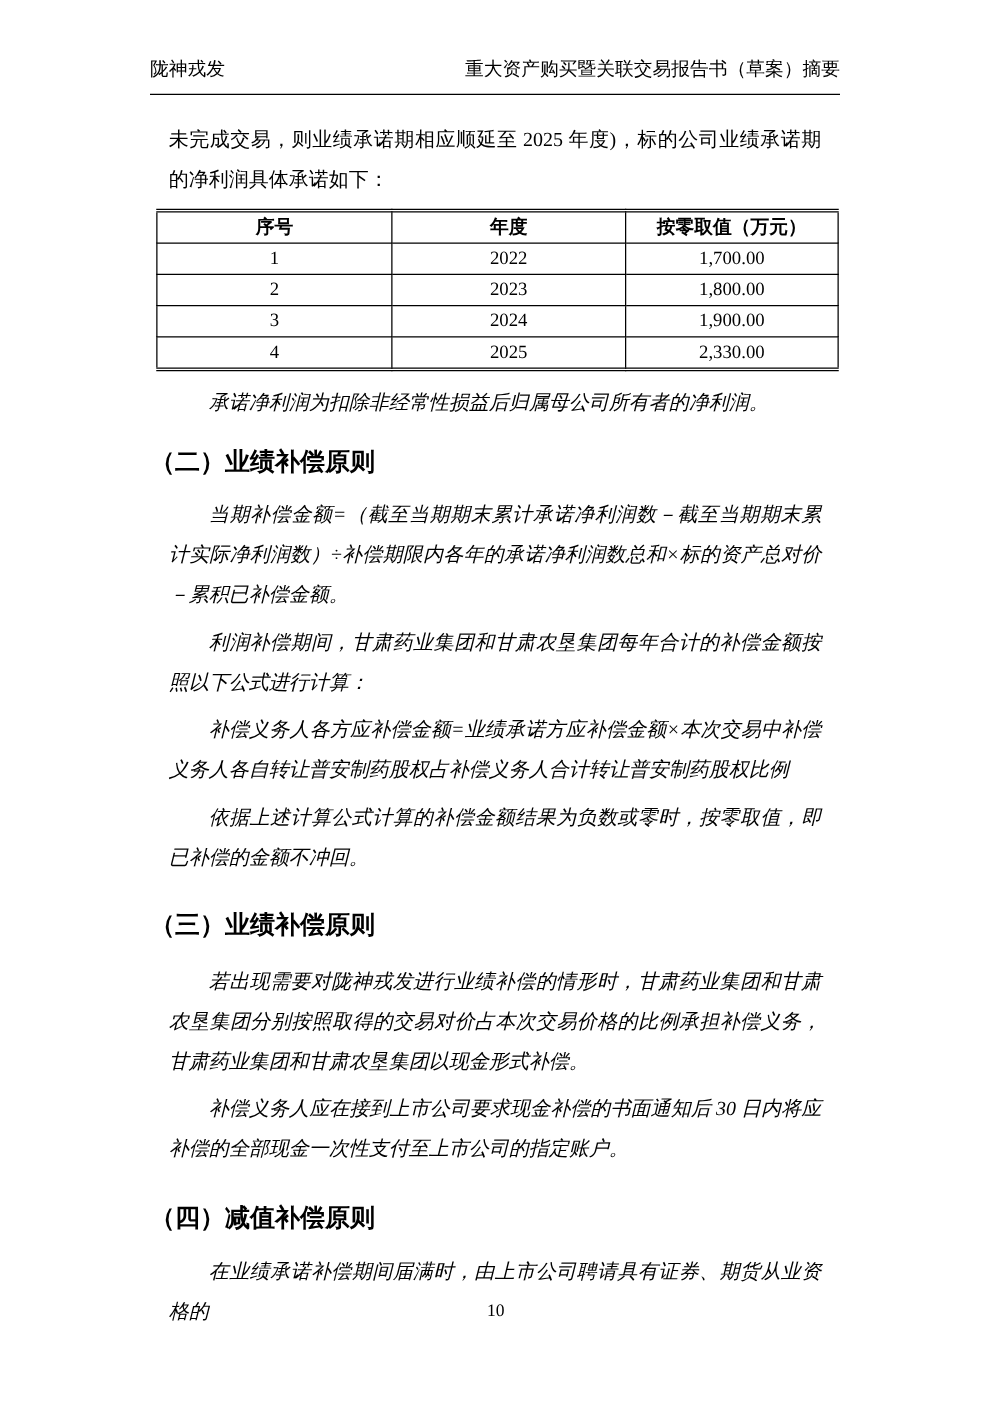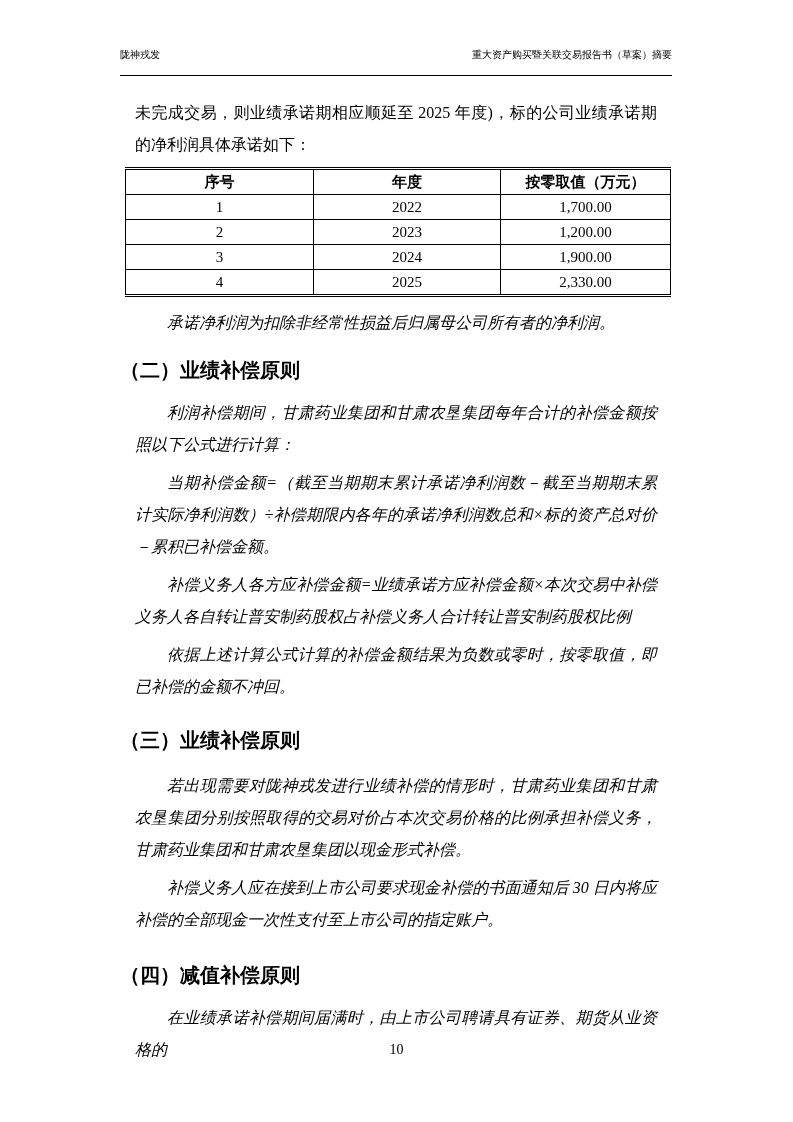--- a/index.html
+++ b/index.html
@@ -16,25 +16,24 @@
     color: #000000;
     font-family: "Liberation Serif", "DejaVu Serif", serif;
     box-sizing: border-box;
     padding: 46px 121px 0 120px;
     overflow: hidden;
   }
   
   .doc-header {
     display: flex;
     justify-content: space-between;
-    font-size: 10px;
+    font-size: 15px;
     line-height: 20px;
     padding-bottom: 9px;
     border-bottom: 1.5px solid #000;
-    font-family: Liberation Mono, monospace;
   }
   
   .doc-main {
     margin-top: 21px;
     font-size: 16px;
     line-height: 32px;
     text-align: justify;
   }
   .para {
     margin: 6px 15px;
@@ -115,40 +114,40 @@
         <th>按零取值（万元）</th>
       </tr>
       <tr>
         <td>1</td>
         <td>2022</td>
         <td>1,700.00</td>
       </tr>
       <tr>
         <td>2</td>
         <td>2023</td>
-        <td>1,200.00</td>
+        <td>1,800.00</td>
       </tr>
       <tr>
         <td>3</td>
         <td>2024</td>
         <td>1,900.00</td>
       </tr>
       <tr>
         <td>4</td>
         <td>2025</td>
         <td>2,330.00</td>
       </tr>
     </tbody>
       </table>
 
     <p class="para indent">承诺净利润为扣除非经常性损益后归属母公司所有者的净利润。</p>
 
     <h2 class="section-heading h2">（二）业绩补偿原则</h2>
+    <p class="para indent">当期补偿金额=（截至当期期末累计承诺净利润数－截至当期期末累计实际净利润数）÷补偿期限内各年的承诺净利润数总和×标的资产总对价－累积已补偿金额。</p>
     <p class="para indent">利润补偿期间，甘肃药业集团和甘肃农垦集团每年合计的补偿金额按照以下公式进行计算：</p>
-    <p class="para indent">当期补偿金额=（截至当期期末累计承诺净利润数－截至当期期末累计实际净利润数）÷补偿期限内各年的承诺净利润数总和×标的资产总对价－累积已补偿金额。</p>
     <p class="para indent">补偿义务人各方应补偿金额=业绩承诺方应补偿金额×本次交易中补偿义务人各自转让普安制药股权占补偿义务人合计转让普安制药股权比例</p>
     <p class="para indent">依据上述计算公式计算的补偿金额结果为负数或零时，按零取值，即已补偿的金额不冲回。</p>
 
     <h2 class="section-heading h3">（三）业绩补偿原则</h2>
     <p class="para indent">若出现需要对陇神戎发进行业绩补偿的情形时，甘肃药业集团和甘肃农垦集团分别按照取得的交易对价占本次交易价格的比例承担补偿义务，甘肃药业集团和甘肃农垦集团以现金形式补偿。</p>
     <p class="para indent">补偿义务人应在接到上市公司要求现金补偿的书面通知后 30 日内将应补偿的全部现金一次性支付至上市公司的指定账户。</p>
 
     <h2 class="section-heading h4">（四）减值补偿原则</h2>
     <p class="para indent">在业绩承诺补偿期间届满时，由上市公司聘请具有证券、期货从业资格的</p>
 

